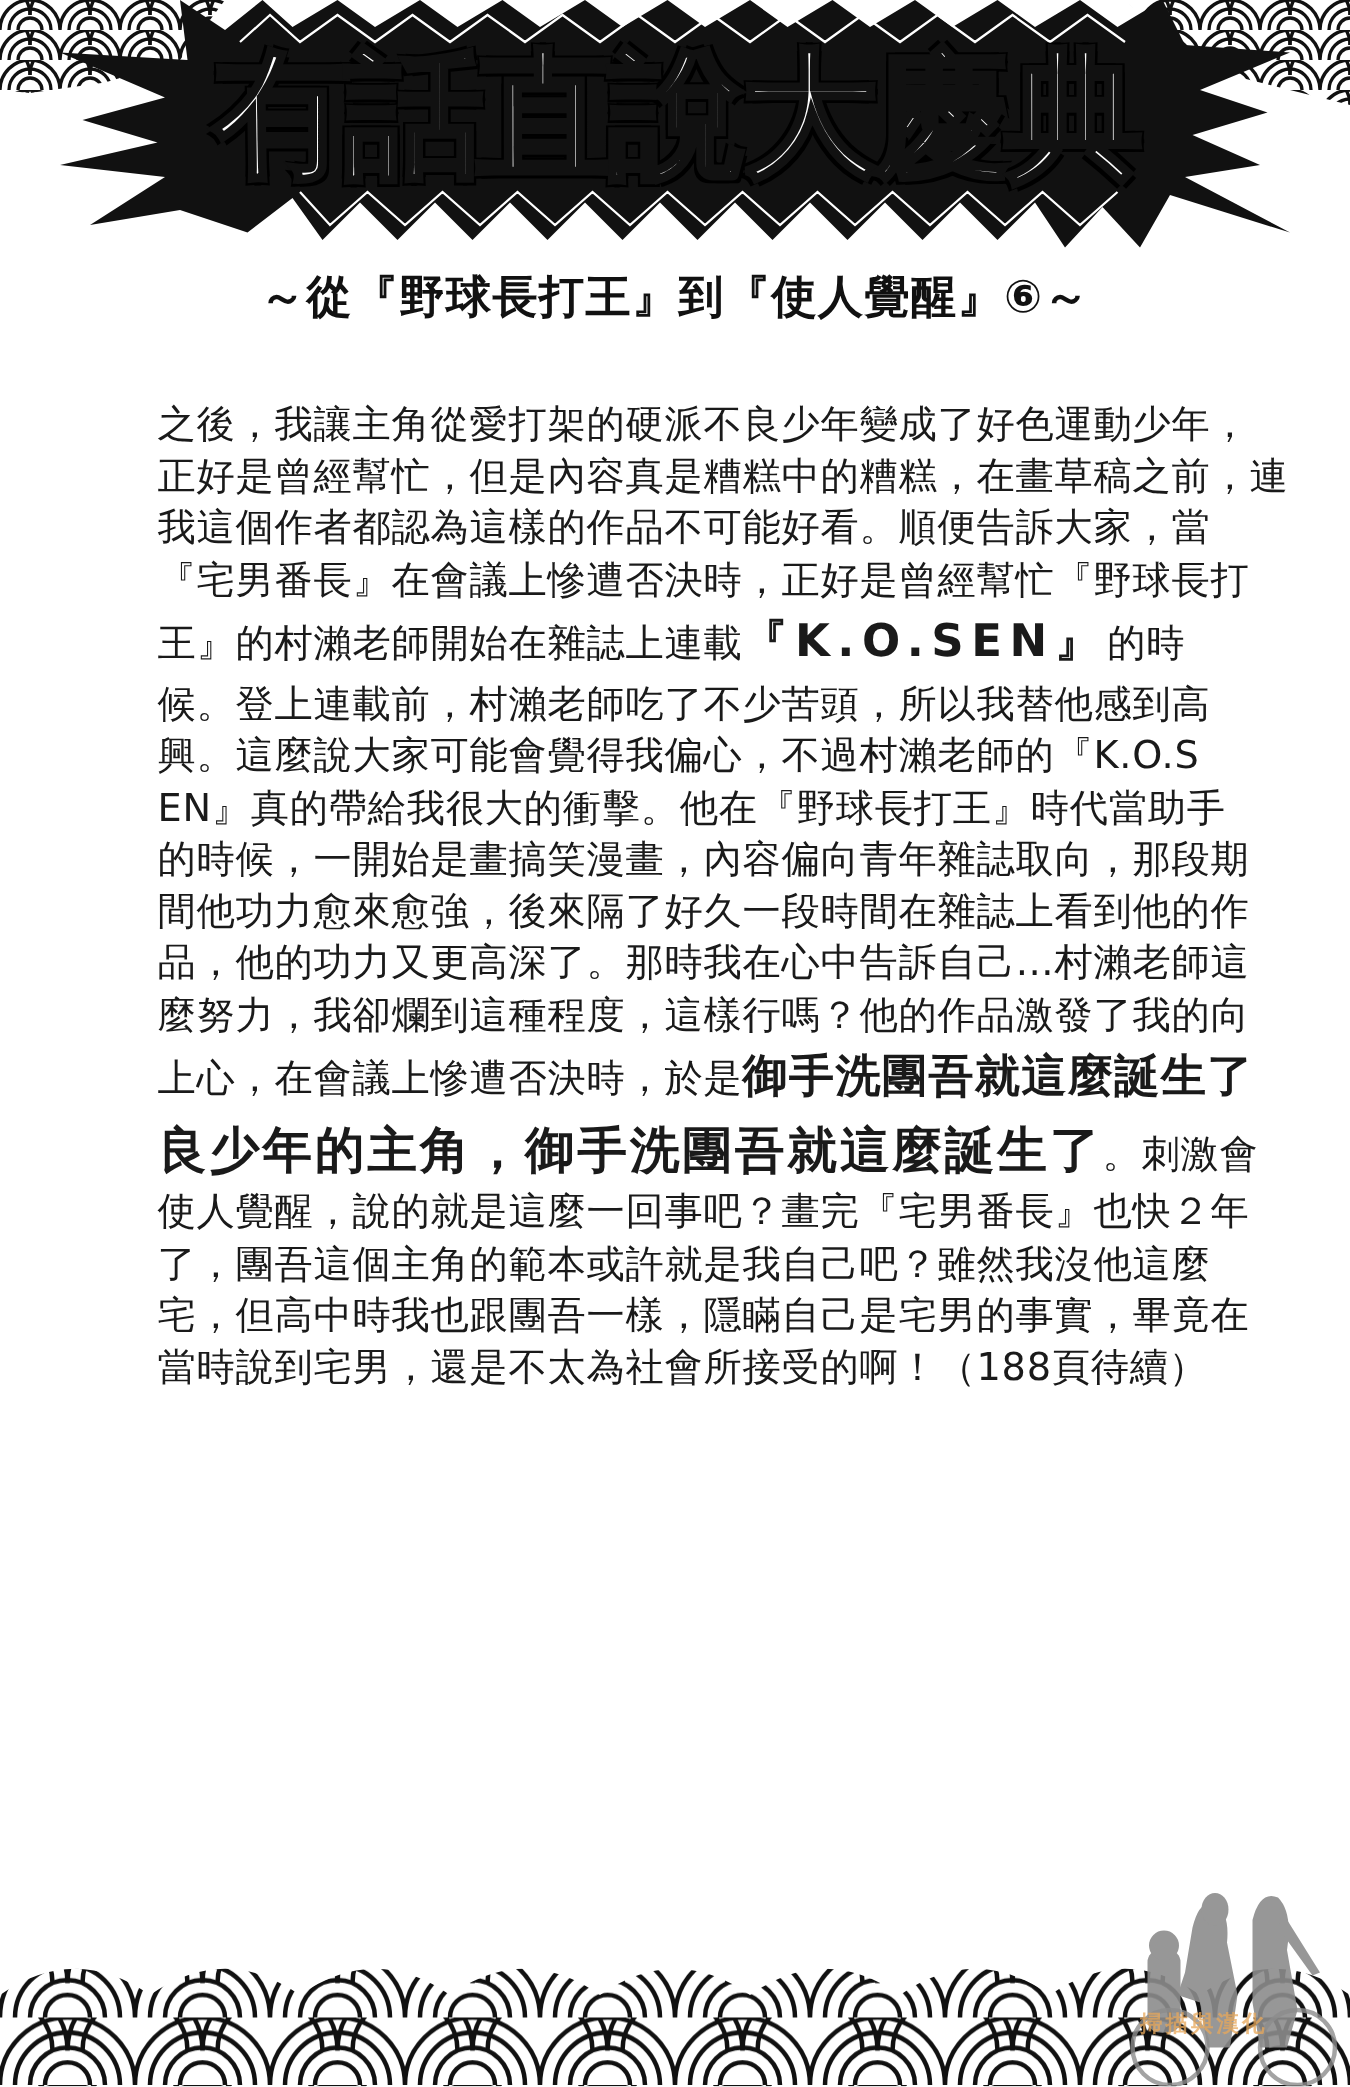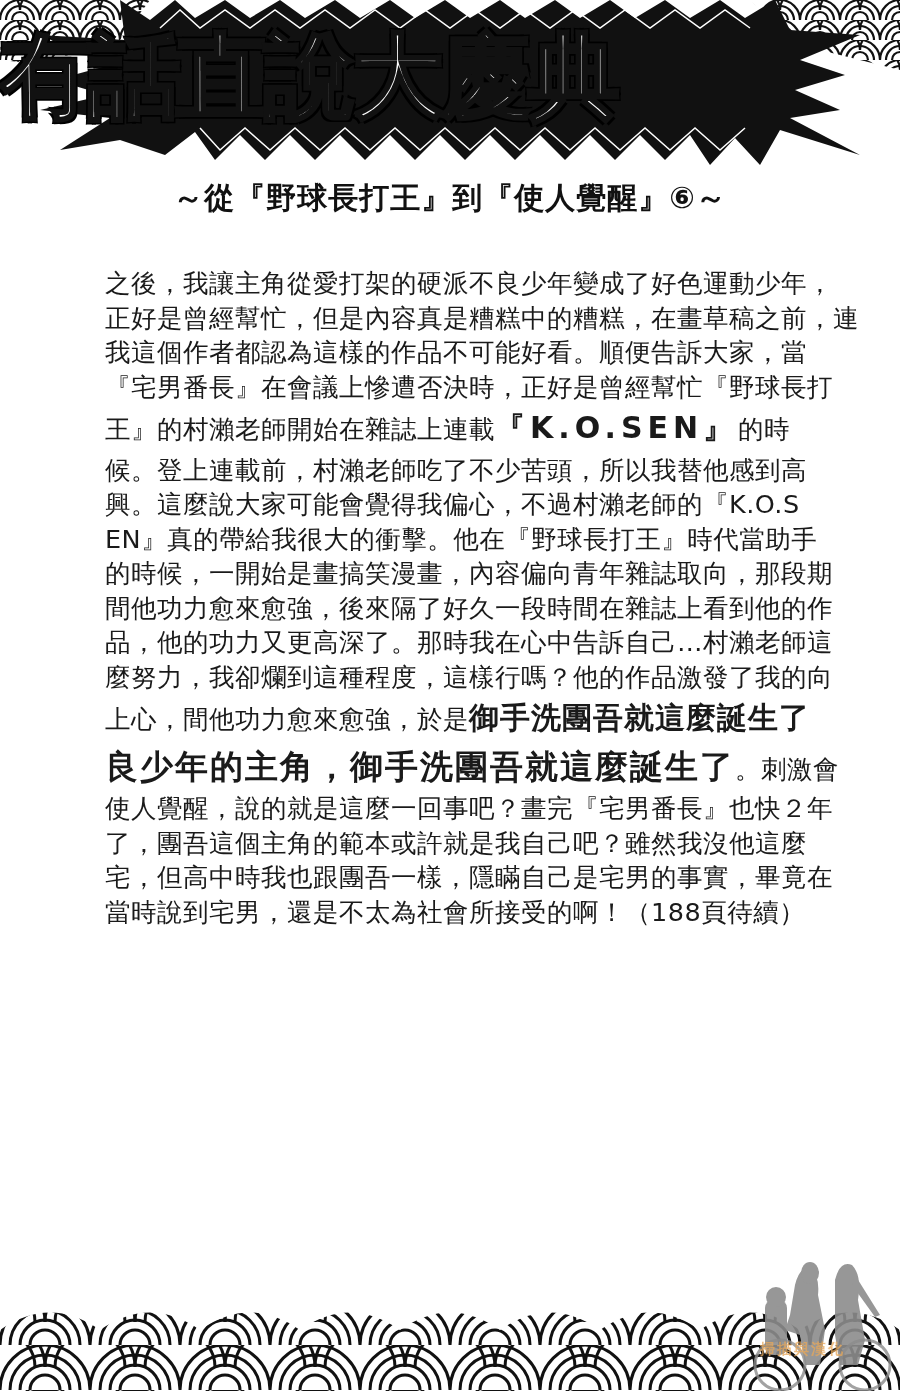--- a/index.html
+++ b/index.html
@@ -5,21 +5,21 @@
   html, body { margin:0; padding:0; }
   body {
     width:900px; height:1391px; overflow:hidden; background:#ffffff;
     position:relative; font-family:"DejaVu Sans", sans-serif; color:#111;
   }
   .header {
     position:absolute; left:0; top:0; width:900px; height:170px;
   }
   .header svg { position:absolute; left:0; top:0; }
   .title {
-    position:absolute; left:0; top:22px; width:900px; 
+    position:absolute; left:0; top:22px; width:900px; text-align:center;
     font-size:92px; font-weight:bold; letter-spacing:-4px; color:#fff;
     -webkit-text-stroke:3px #111;
     text-shadow: 0 0 2px #000, 3px 3px 0 #000, -3px 3px 0 #000, 3px -3px 0 #000, -3px -3px 0 #000;
     line-height:110px;
   }
   .subtitle {
     position:absolute; left:0; top:178px; width:900px; text-align:center;
     font-size:30px; font-weight:bold; letter-spacing:1px; color:#111;
   }
   .body-text {
@@ -83,21 +83,21 @@
     <div class="line"><span>我這個作者都認為這樣的作品不可能好看。順便告訴大家，當</span></div>
     <div class="line"><span>『宅男番長』在會議上慘遭否決時，正好是曾經幫忙『野球長打</span></div>
     <div class="line big"><span>王』的村瀨老師開始在雜誌上連載</span><span class="kosen">『K.O.SEN』</span><span>的時</span></div>
     <div class="line"><span>候。登上連載前，村瀨老師吃了不少苦頭，所以我替他感到高</span></div>
     <div class="line"><span>興。這麼說大家可能會覺得我偏心，不過村瀨老師的『K.O.S</span></div>
     <div class="line"><span>EN』真的帶給我很大的衝擊。他在『野球長打王』時代當助手</span></div>
     <div class="line"><span>的時候，一開始是畫搞笑漫畫，內容偏向青年雜誌取向，那段期</span></div>
     <div class="line"><span>間他功力愈來愈強，後來隔了好久一段時間在雜誌上看到他的作</span></div>
     <div class="line"><span>品，他的功力又更高深了。那時我在心中告訴自己…村瀨老師這</span></div>
     <div class="line"><span>麼努力，我卻爛到這種程度，這樣行嗎？他的作品激發了我的向</span></div>
-    <div class="line big"><span>上心，間他功力愈來愈強，於是</span><span class="emph">御手洗團吾就這麼誕生了</span></div>
+    <div class="line big"><span>上心，在會議上慘遭否決時，於是</span><span class="emph">御手洗團吾就這麼誕生了</span></div>
     <div class="line big"><span class="emph-xl">良少年的主角，御手洗團吾就這麼誕生了</span><span>。刺激會</span></div>
     <div class="line"><span>使人覺醒，說的就是這麼一回事吧？畫完『宅男番長』也快２年</span></div>
     <div class="line"><span>了，團吾這個主角的範本或許就是我自己吧？雖然我沒他這麼</span></div>
     <div class="line"><span>宅，但高中時我也跟團吾一樣，隱瞞自己是宅男的事實，畢竟在</span></div>
     <div class="line"><span>當時說到宅男，還是不太為社會所接受的啊！（188頁待續）</span></div>
   </div>
 
 <svg class="footer" width="900" height="91" viewBox="0 0 900 91">
   <defs>
     <pattern id="waves2" width="90" height="45" patternUnits="userSpaceOnUse">

